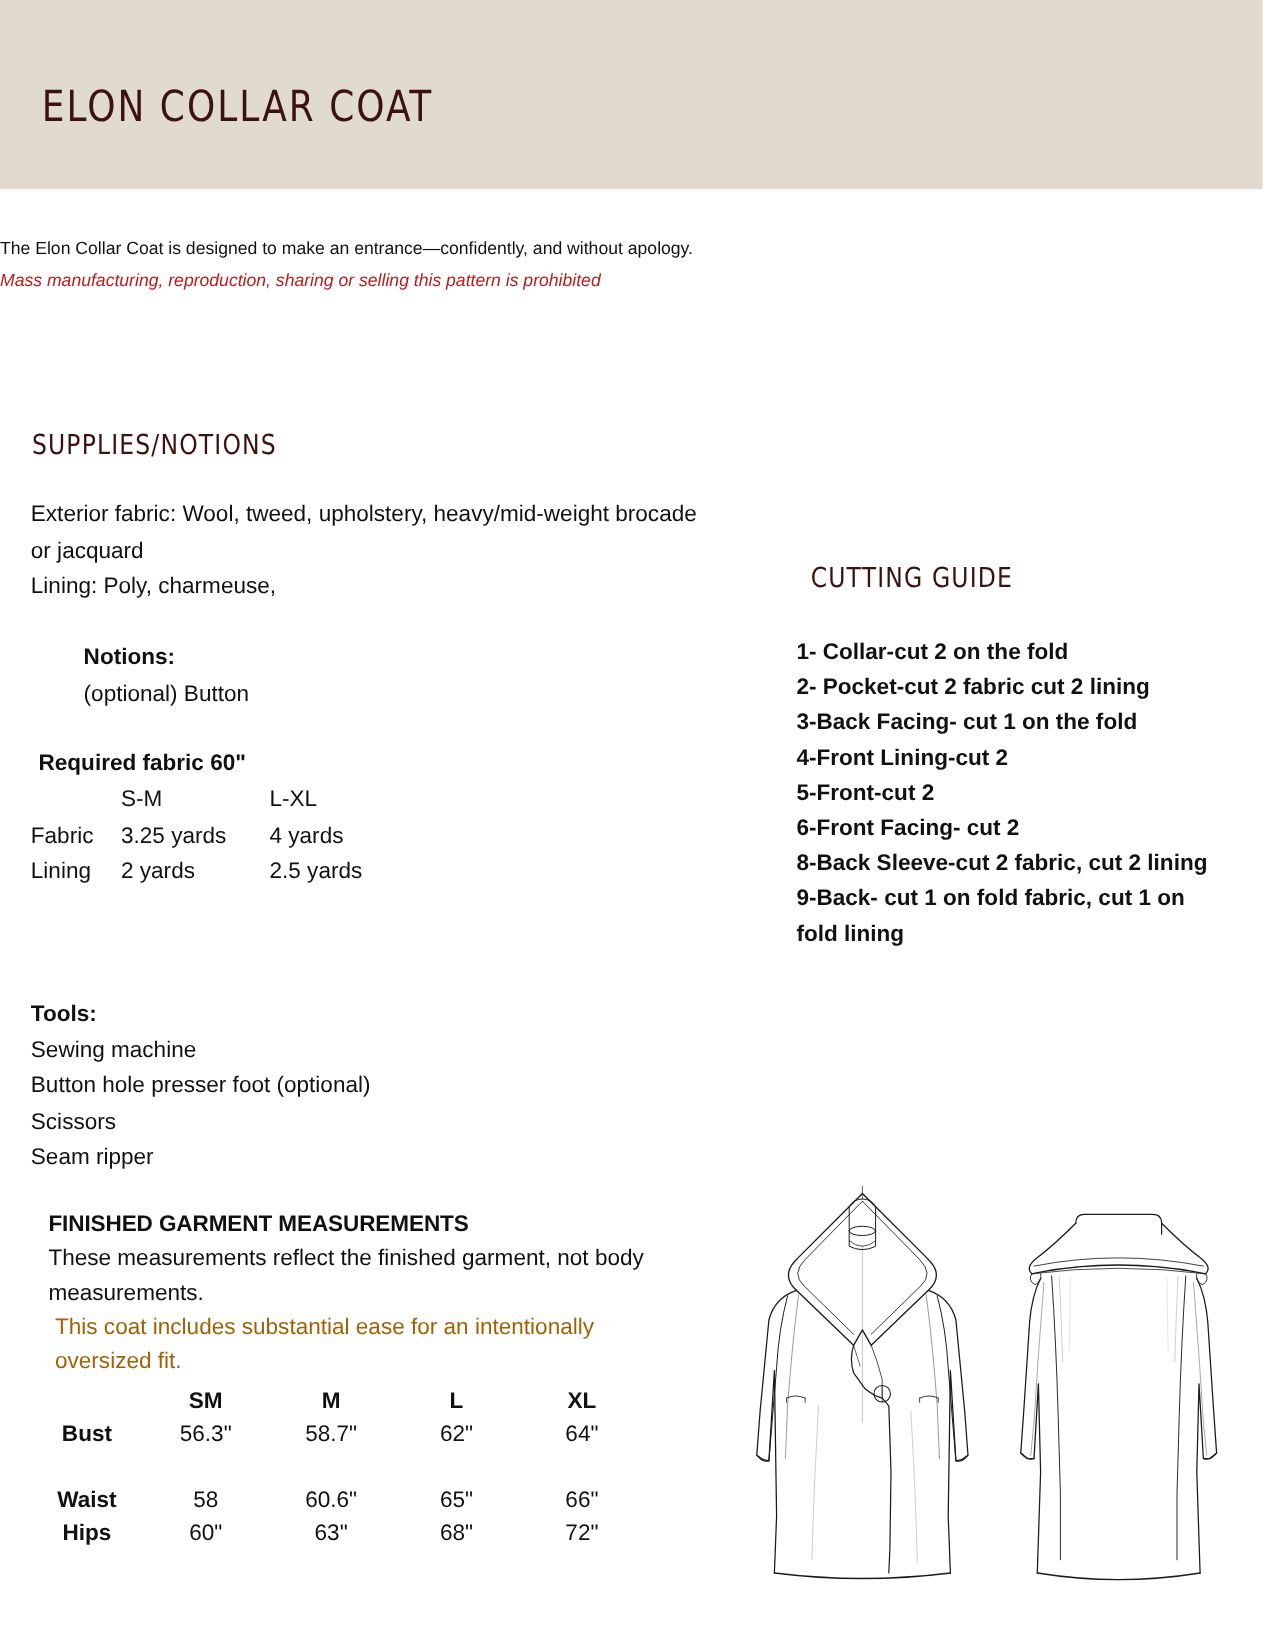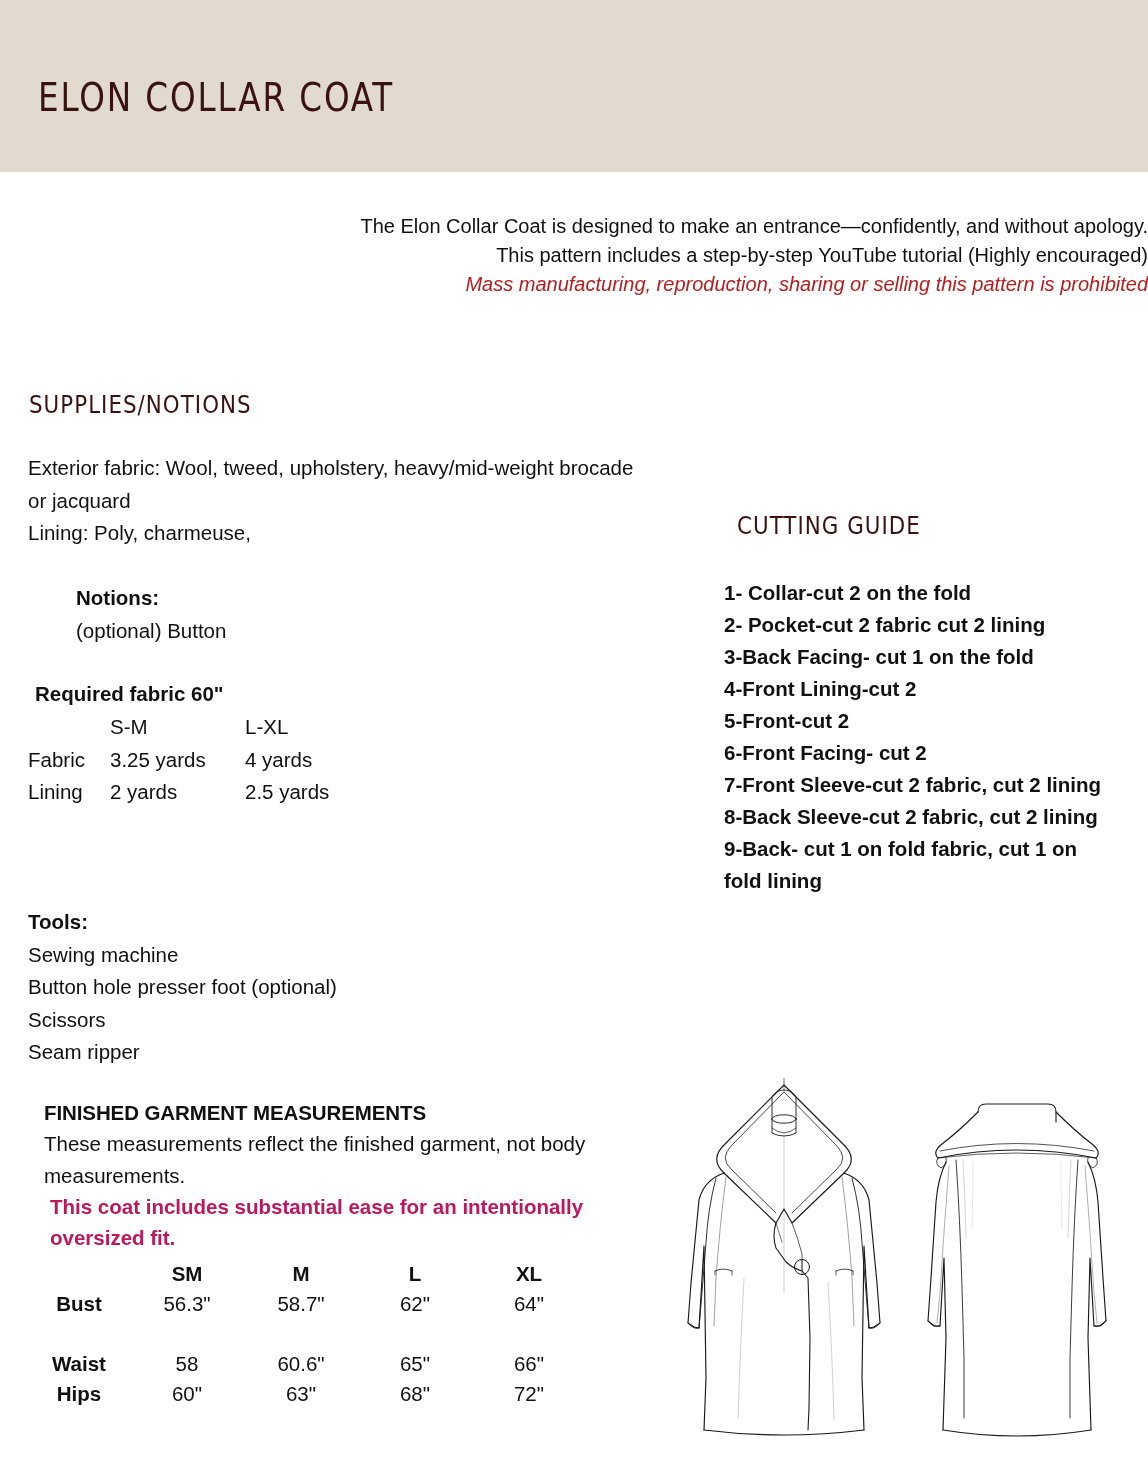--- a/index.html
+++ b/index.html
@@ -39,22 +39,22 @@
     transform-origin: left top;
     white-space: nowrap;
   }
 
   
   .intro {
     position: absolute;
     left: 0;
     top: 212px;
     width: 1148px;
-    text-align: right;
-    font-size: 20px;
+    text-align: left;
+    font-size: 16px;
     line-height: 29px;
   }
   .intro-line { display: block; }
   .intro-line.red { color: #b91c1c; font-style: italic; }
 
   
   .brand-heading {
     font-family: "DejaVu Sans", sans-serif;
     font-stretch: condensed;
     color: #3b1210;
@@ -159,22 +159,22 @@
   }
   #fgm-block .fgm-title {
     font-weight: bold;
     font-size: 20.5px;
     line-height: 30px;
     letter-spacing: -0.1px;
   }
   #fgm-block .fgm-note { display: block; }
   #fgm-block .fgm-warning {
     display: block;
-    color: #be185d;
-    font-weight: bold;
+    color: #a16207;
+    font-weight: normal;
     margin-left: 6px;
     line-height: 31px;
   }
 
   
   #measure-table {
     position: absolute;
     left: 28px;
     top: 1259px;
     border-collapse: collapse;
@@ -206,21 +206,20 @@
   #illustrations svg { display: block; }
 </style>
 </head>
 <body>
 
 <div class="header-band"></div>
 <div class="doc-title brand-heading-ignore">ELON COLLAR COAT</div>
 
 <div class="intro">
   <span class="intro-line">The Elon Collar Coat is designed to make an entrance—confidently, and without apology.</span>
-  <span class="intro-line">This pattern includes a step-by-step YouTube tutorial (Highly encouraged)</span>
   <span class="intro-line red">Mass manufacturing, reproduction, sharing or selling this pattern is prohibited</span>
 </div>
 
 <div id="supplies-heading" class="brand-heading">SUPPLIES/NOTIONS</div>
 
 <div id="fabric-block" class="body-text">
   <div>Exterior fabric: Wool, tweed, upholstery, heavy/mid-weight brocade</div>
   <div>or jacquard</div>
   <div>Lining: Poly, charmeuse,</div>
 </div>
@@ -262,21 +261,20 @@
 </div>
 
 <div id="cutting-heading" class="brand-heading">CUTTING GUIDE</div>
 <div id="cutting-list">
   <span class="cg-item">1- Collar-cut 2 on the fold</span>
   <span class="cg-item">2- Pocket-cut 2 fabric cut 2 lining</span>
   <span class="cg-item">3-Back Facing- cut 1 on the fold</span>
   <span class="cg-item">4-Front Lining-cut 2</span>
   <span class="cg-item">5-Front-cut 2</span>
   <span class="cg-item">6-Front Facing- cut 2</span>
-  <span class="cg-item">7-Front Sleeve-cut 2 fabric, cut 2 lining</span>
   <span class="cg-item">8-Back Sleeve-cut 2 fabric, cut 2 lining</span>
   <span class="cg-item">9-Back- cut 1 on fold fabric, cut 1 on</span>
   <span class="cg-item">fold lining</span>
 </div>
 
 <div id="fgm-block">
   <div class="fgm-title">FINISHED GARMENT MEASUREMENTS</div>
   <span class="fgm-note">These measurements reflect the finished garment, not body</span>
   <span class="fgm-note">measurements.</span>
   <span class="fgm-warning">This coat includes substantial ease for an intentionally</span>

